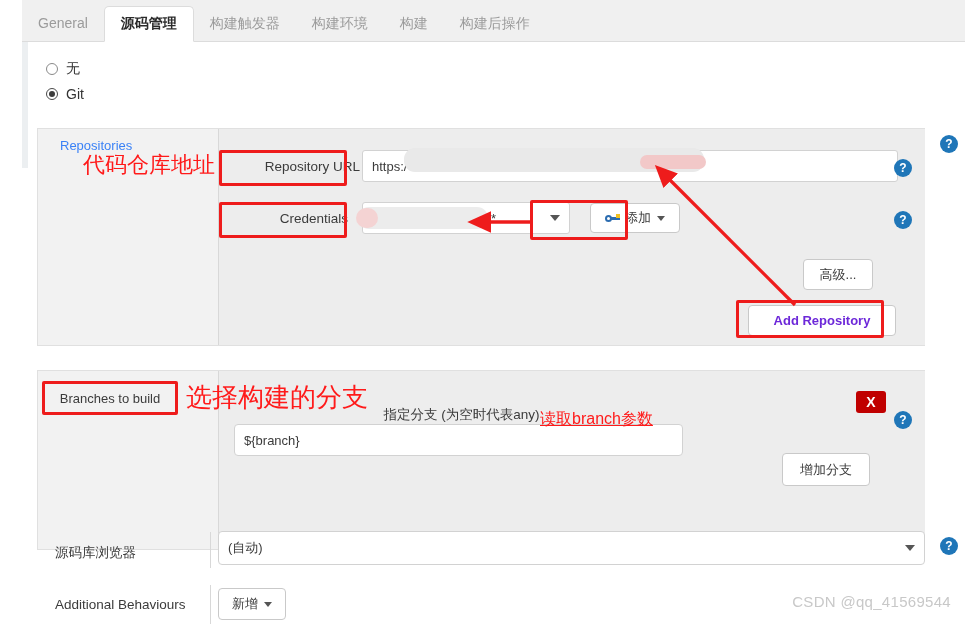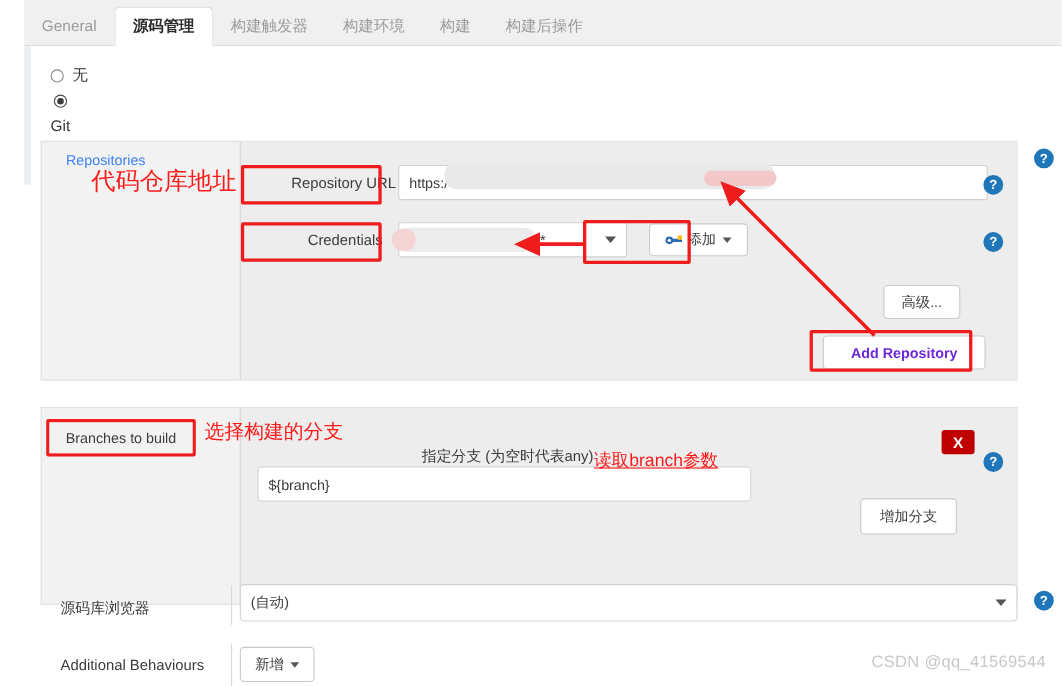--- a/index.html
+++ b/index.html
@@ -171,21 +171,21 @@
   </div>
 
   <div class="page">
 
     <div class="scmbar"></div>
 
     <div class="radio-row" style="left:24px; top:18px;">
       <span class="radio"></span>
       <span>无</span>
     </div>
-    <div class="radio-row" style="left:24px; top:44px;flex-direction:column;">
+    <div class="radio-row" style="left:24px; top:44px;">
       <span class="radio on"></span>
       <span>Git</span>
     </div>
 
     <div class="repo-block"></div>
     <div class="repo-inner"></div>
     <div class="repo-label">Repositories</div>
 
     <div class="field-row" style="left:212px; top:108px;">
       <div class="field-name" style="width:128px; padding-right:2px;">Repository URL</div>
@@ -263,20 +263,20 @@
 
   <div class="ann-box" style="left:219px; top:150px; width:128px; height:36px;"></div>
   <div class="ann-box" style="left:219px; top:202px; width:128px; height:36px;"></div>
   <div class="ann-box" style="left:530px; top:200px; width:98px; height:40px;"></div>
   <div class="ann-box" style="left:736px; top:300px; width:148px; height:38px;"></div>
   <div class="ann-box" style="left:42px; top:381px; width:136px; height:34px;"></div>
 
   <div style="position:absolute; left:45px; top:384px; width:130px; height:28px; background:#f2f2f2; display:flex; align-items:center; justify-content:center; font-size:13px; color:#3b3b3b;">Branches to build</div>
 
   <div class="ann-text" style="left:83px;  top:150px; font-size:22px;">代码仓库地址</div>
-  <div class="ann-text" style="left:186px; top:380px; font-size:18px;">选择构建的分支</div>
+  <div class="ann-text" style="left:186px; top:380px; font-size:26px;">选择构建的分支</div>
   <div class="ann-text" style="left:540px; top:409px; font-size:16px;text-decoration:underline;">读取branch参数</div>
 
   <div class="xbtn" style="left:856px; top:391px; width:30px; height:22px;">X</div>
 
   <div class="watermark">CSDN @qq_41569544</div>
 
 </div>
 
 </body></html>

